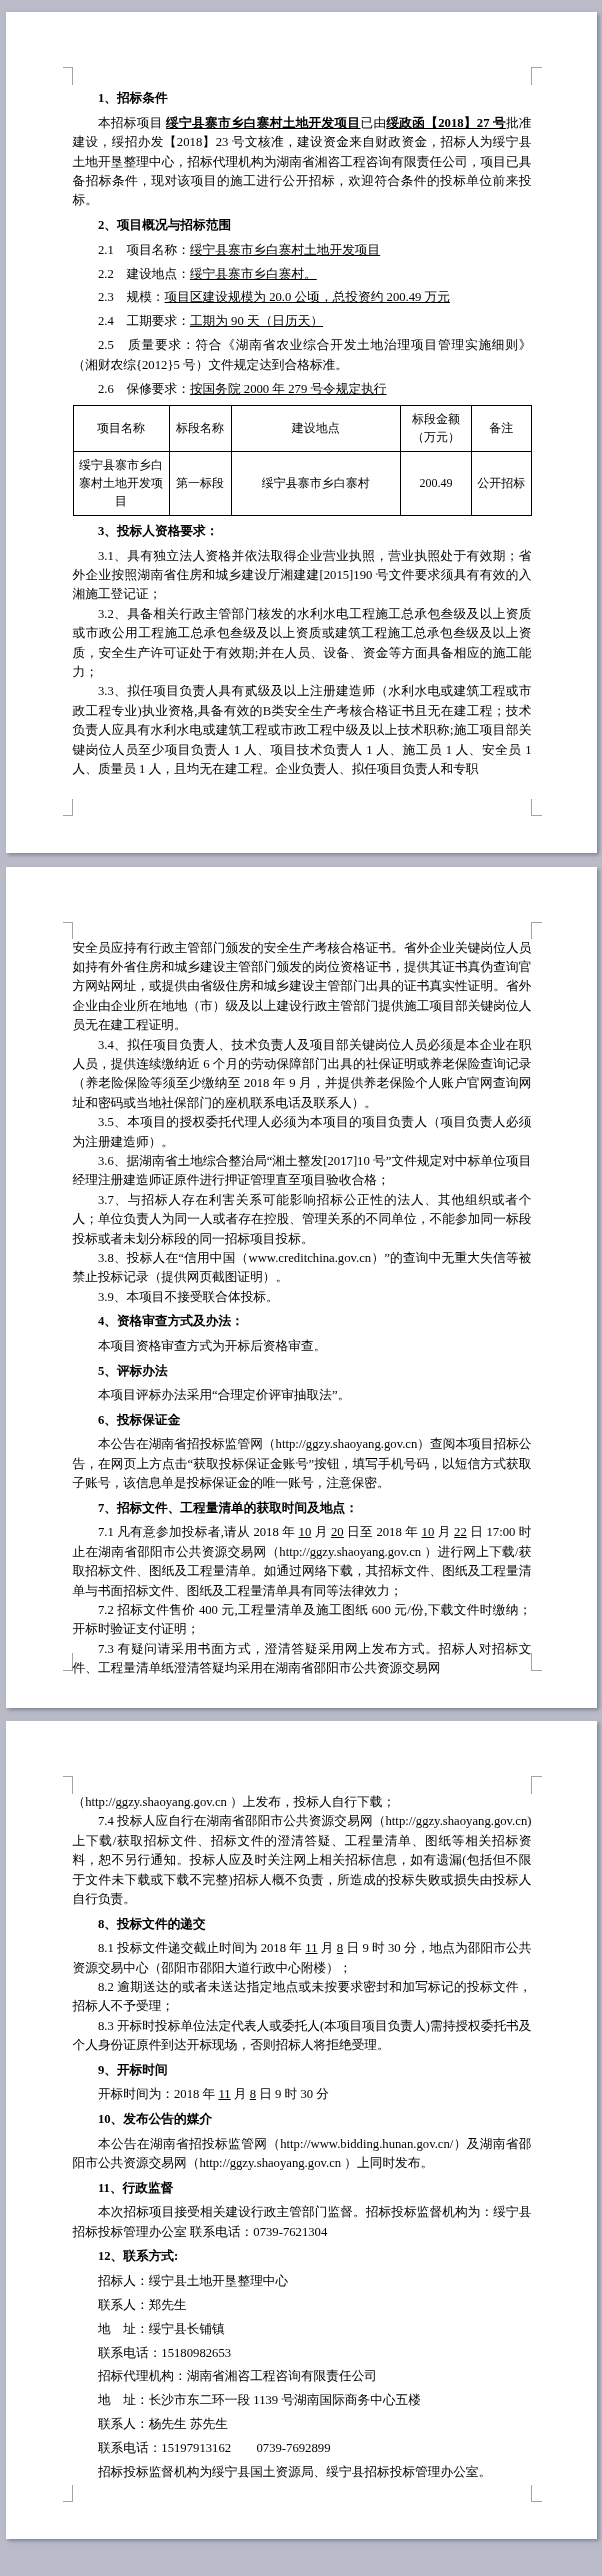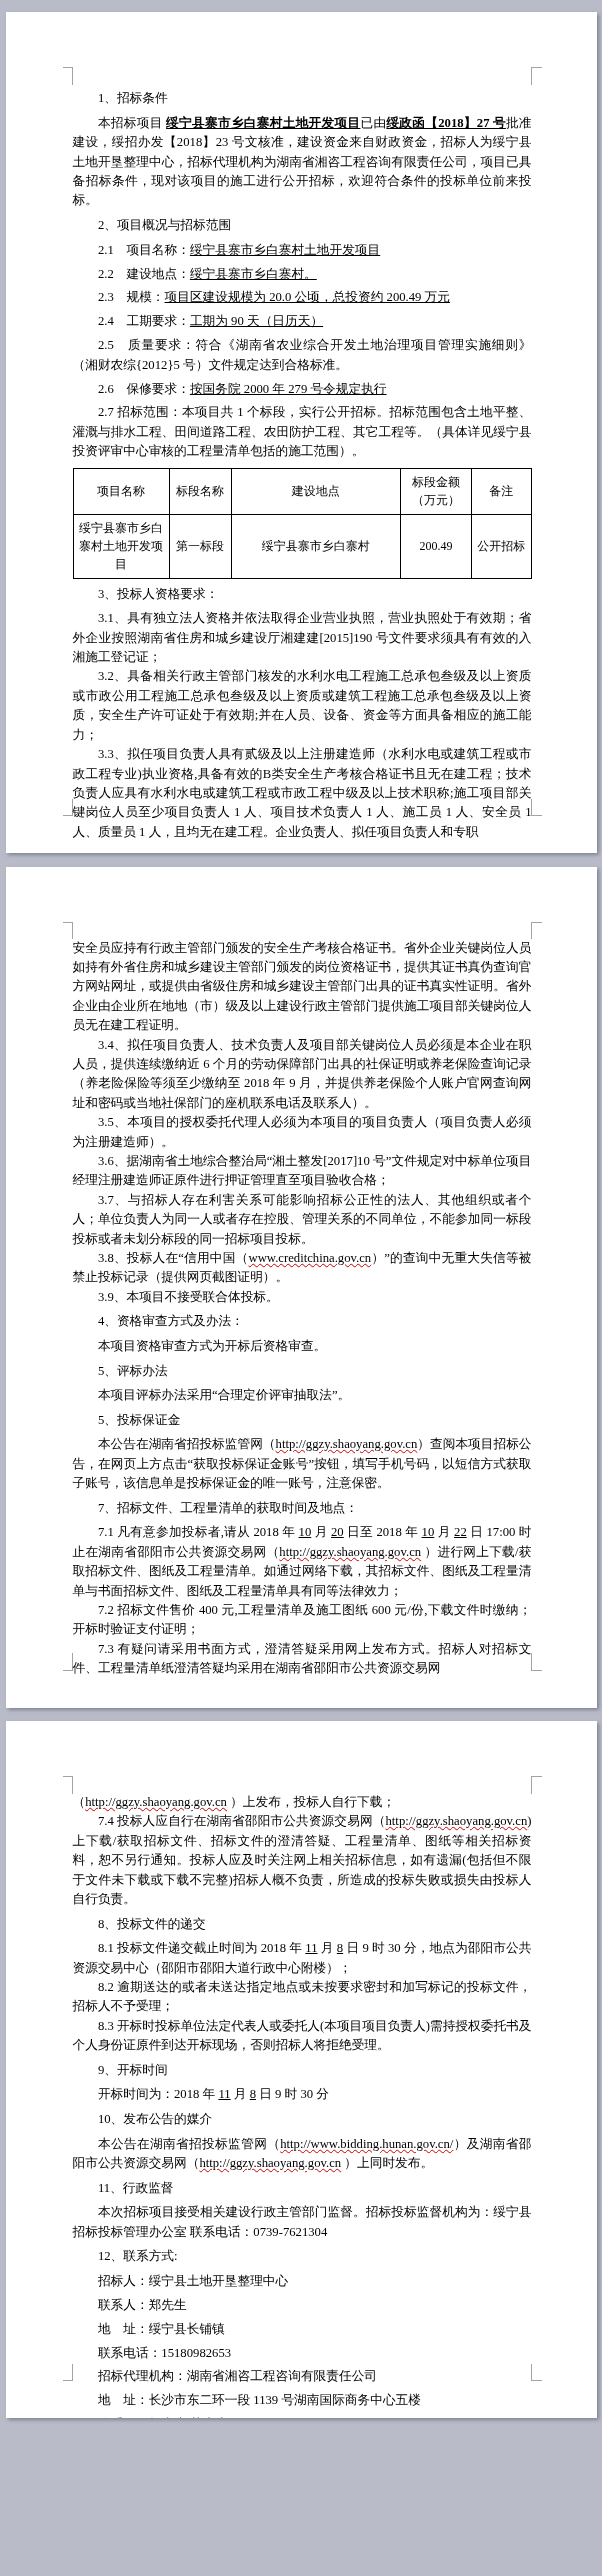--- a/index.html
+++ b/index.html
@@ -2,31 +2,31 @@
 <html style="font-size:12px"><head>
 <meta charset="utf-8">
 <style>
   html,body{margin:0;padding:0;background:#b9bcc8;}
   body{width:602px;font-family:"Liberation Serif","DejaVu Serif",serif;-webkit-font-smoothing:none;}
   .canvas{width:602px;min-height:2576px;padding-top:12px;box-sizing:border-box;}
   .page{position:relative;width:591px;margin:0 auto 13.5px auto;background:#ffffff;
         box-shadow:1.5px 2.2px 3.7px rgba(90,95,110,0.6);overflow:hidden;box-sizing:border-box;}
   .pg1{height:841px;}
   .pg2{height:841px;}
-  .pg3{height:697px;margin-bottom:14px;}
+  .pg3{height:818px;margin-bottom:14px;}
   .content{position:absolute;left:67px;top:72px;width:459px;color:#000;
            font-size:12.7px;line-height:19.4px;text-align:justify;}
   
   .para{margin:0;text-indent:2em;}
   .noind{text-indent:0;}
   .sp{margin-top:4.5px;margin-bottom:4.5px;}
-  .h{margin:5.2px 0 5.2px 0;font-weight:normal;text-indent:2em;}
+  .h{margin:5.2px 0 5.2px 0;font-weight:bold;text-indent:2em;}
   .b{font-weight:bold;}
   .u{text-decoration:underline;}
-  .w{text-decoration:underline;text-decoration-style:wavy;text-decoration-color:#cc0000;text-decoration-thickness:0.7px;margin-top:44px;}
+  .w{text-decoration-style:wavy;text-decoration-color:#cc0000;text-decoration-thickness:0.7px;margin-top:44px;}
   
   table.doc{border-collapse:collapse;width:100%;margin:6px 0 6px 0;table-layout:fixed;}
   table.doc th,table.doc td{border:0.7px solid #000;font-weight:normal;text-align:center;
       vertical-align:middle;font-size:12px;line-height:18px;padding:4.5px 3px;text-indent:0;}
   table.doc th{height:34px;}
   table.doc td{height:43px;}
   
   .cm{position:absolute;width:9.7px;height:16.5px;border:0 solid #a3a3a3;}
   .cm.tl{left:57px;top:55px;border-top-width:0.7px;border-right-width:0.7px;}
   .cm.tr{right:55px;top:55px;border-top-width:0.7px;border-left-width:0.7px;}
@@ -46,21 +46,20 @@
     <div class="content">
         <p class="h">1、招标条件</p>
         <p class="para"><span>本招标项目 </span><span class="b u">绥宁县寨市乡白寨村土地开发项目</span><span>已由</span><span class="b u">绥政函【2018】27 号</span><span>批准建设，绥招办发【2018】23 号文核准，建设资金来自财政资金，招标人为绥宁县土地开垦整理中心，招标代理机构为湖南省湘咨工程咨询有限责任公司，项目已具备招标条件，现对该项目的施工进行公开招标，欢迎符合条件的投标单位前来投标。</span></p>
         <p class="h">2、项目概况与招标范围</p>
         <p class="para sp"><span>2.1　项目名称：</span><span class="u">绥宁县寨市乡白寨村土地开发项目</span></p>
         <p class="para sp"><span>2.2　建设地点：</span><span class="u">绥宁县寨市乡白寨村。</span></p>
         <p class="para sp"><span>2.3　规模：</span><span class="u">项目区建设规模为 20.0 公顷，总投资约 200.49 万元</span></p>
         <p class="para sp"><span>2.4　工期要求：</span><span class="u">工期为 90 天（日历天）</span></p>
         <p class="para sp"><span>2.5　质量要求：符合《湖南省农业综合开发土地治理项目管理实施细则》（湘财农综{2012}5 号）文件规定达到合格标准。</span></p>
         <p class="para sp"><span>2.6　保修要求：</span><span class="u">按国务院 2000 年 279 号令规定执行</span></p>
-        <p class="para"><span>2.7 招标范围：本项目共 1 个标段，实行公开招标。招标范围包含土地平整、灌溉与排水工程、田间道路工程、农田防护工程、其它工程等。（具体详见绥宁县投资评审中心审核的工程量清单包括的施工范围）。</span></p>
         <table class="doc">
           <colgroup>
             <col style="width: 21%;">
             <col style="width: 13.5%;">
             <col style="width: 37%;">
             <col style="width: 15.5%;">
             <col style="width: 13%;">
           </colgroup>
           <thead>
             <tr>
@@ -98,21 +97,21 @@
         <p class="para"><span>3.4、拟任项目负责人、技术负责人及项目部关键岗位人员必须是本企业在职人员，提供连续缴纳近 6 个月的劳动保障部门出具的社保证明或养老保险查询记录（养老险保险等须至少缴纳至 2018 年 9 月，并提供养老保险个人账户官网查询网址和密码或当地社保部门的座机联系电话及联系人）。</span></p>
         <p class="para"><span>3.5、本项目的授权委托代理人必须为本项目的项目负责人（项目负责人必须为注册建造师）。</span></p>
         <p class="para"><span>3.6、据湖南省土地综合整治局“湘土整发[2017]10 号”文件规定对中标单位项目经理注册建造师证原件进行押证管理直至项目验收合格；</span></p>
         <p class="para"><span>3.7、与招标人存在利害关系可能影响招标公正性的法人、其他组织或者个人；单位负责人为同一人或者存在控股、管理关系的不同单位，不能参加同一标段投标或者未划分标段的同一招标项目投标。</span></p>
         <p class="para"><span>3.8、投标人在“信用中国（</span><span class="w">www.creditchina.gov.cn</span><span>）”的查询中无重大失信等被禁止投标记录（提供网页截图证明）。</span></p>
         <p class="para"><span>3.9、本项目不接受联合体投标。</span></p>
         <p class="h">4、资格审查方式及办法：</p>
         <p class="para"><span>本项目资格审查方式为开标后资格审查。</span></p>
         <p class="h">5、评标办法</p>
         <p class="para"><span>本项目评标办法采用“合理定价评审抽取法”。</span></p>
-        <p class="h">5、投标保证金</p>
+        <p class="h">6、投标保证金</p>
         <p class="para"><span>本公告在湖南省招投标监管网（</span><span class="w">http://ggzy.shaoyang.gov.cn</span><span>）查阅本项目招标公告，在网页上方点击“获取投标保证金账号”按钮，填写手机号码，以短信方式获取子账号，该信息单是投标保证金的唯一账号，注意保密。</span></p>
         <p class="h">7、招标文件、工程量清单的获取时间及地点：</p>
         <p class="para"><span>7.1 凡有意参加投标者,请从 2018 年 </span><span class="u">10</span><span> 月 </span><span class="u">20</span><span> 日至 2018 年 </span><span class="u">10</span><span> 月 </span><span class="u">22</span><span> 日 17:00 时止在湖南省邵阳市公共资源交易网（</span><span class="w">http://ggzy.shaoyang.gov.cn</span><span> ）进行网上下载/获取招标文件、图纸及工程量清单。如通过网络下载，其招标文件、图纸及工程量清单与书面招标文件、图纸及工程量清单具有同等法律效力；</span></p>
         <p class="para"><span>7.2 招标文件售价 400 元,工程量清单及施工图纸 600 元/份,下载文件时缴纳；开标时验证支付证明；</span></p>
         <p class="para"><span>7.3 有疑问请采用书面方式，澄清答疑采用网上发布方式。招标人对招标文件、工程量清单纸澄清答疑均采用在湖南省邵阳市公共资源交易网</span></p>
       </div>
   </section>
 
   <section class="page pg3">
     <div class="cm tl"></div>

